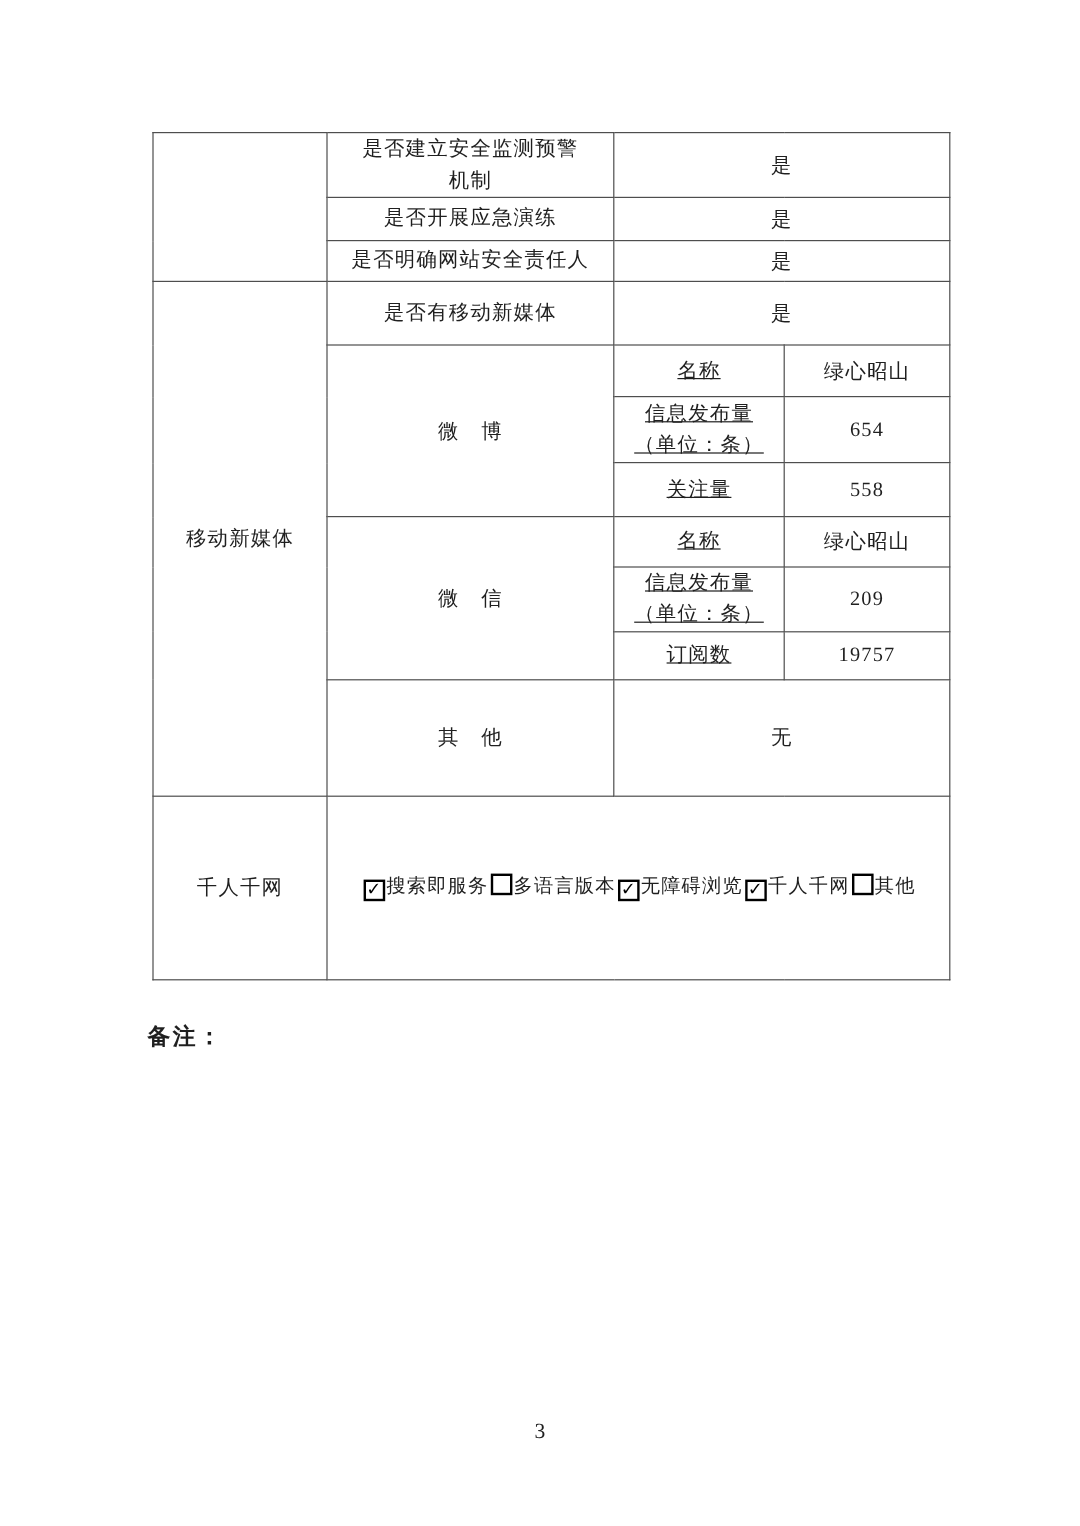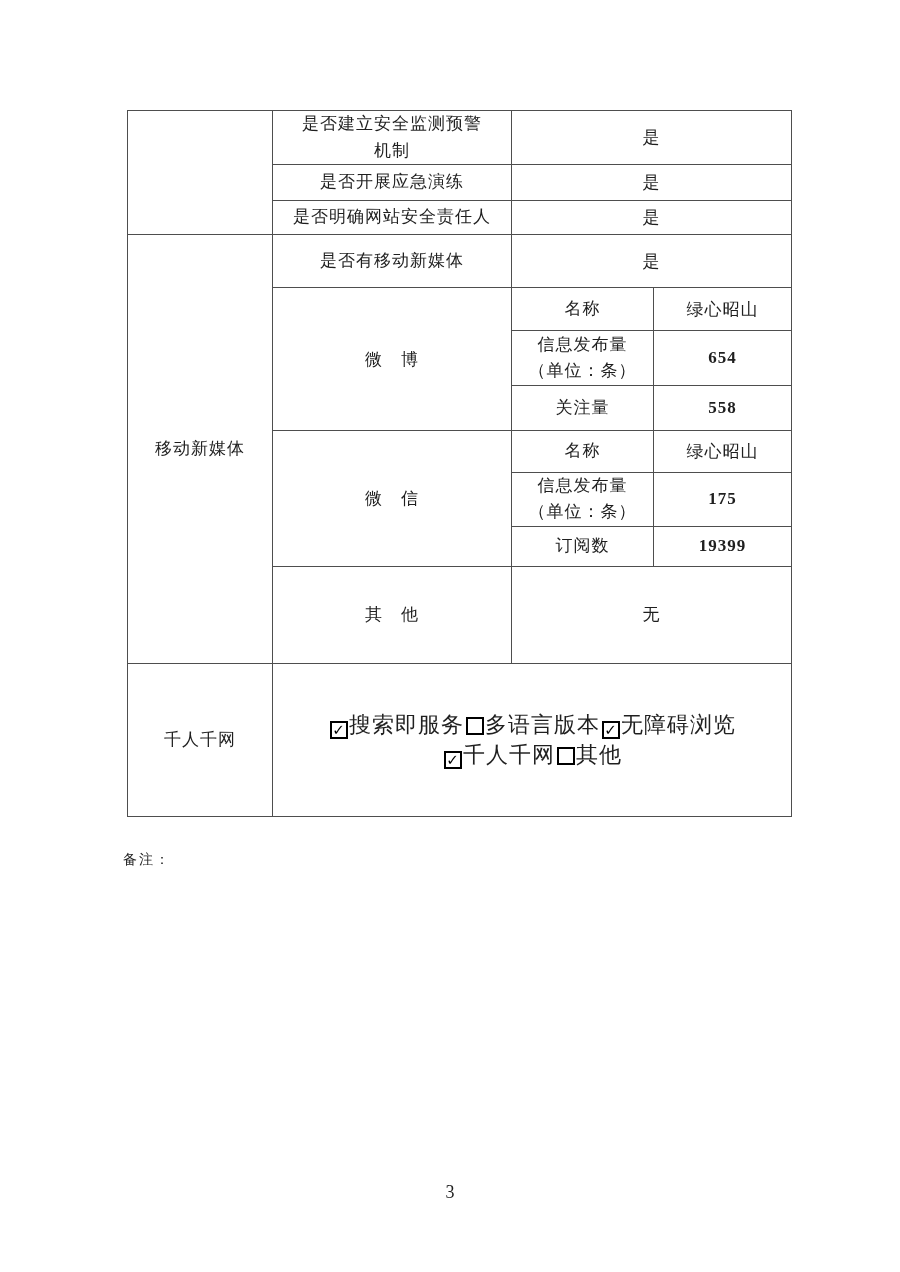--- a/index.html
+++ b/index.html
@@ -23,23 +23,23 @@
   table.report td {
     border: 1px solid #4e4e4e;
     vertical-align: middle;
     text-align: center;
     font-size: 17px;
     letter-spacing: 1px;
     padding: 0 4px;
     box-sizing: border-box;
   }
   td.q, td.sublabel { white-space: pre-line; line-height: 1.55; }
-  td.sublabel { letter-spacing: 2px; }
+  td.sublabel { letter-spacing: 2px; text-decoration: underline; }
   td.section-label { letter-spacing: 2px; }
-  td.num { letter-spacing: 0.5px; font-weight: bold; }
+  td.num { letter-spacing: 0.5px; }
 
   td.innovation-cell {
     text-align: left;
     padding-left: 33px;
   }
   .opt { white-space: nowrap; }
   .cb {
     display: inline-flex;
     width: 14px; height: 14px;
     border: 2px solid #000;
@@ -47,27 +47,27 @@
     justify-content: center;
     vertical-align: -3px;
     margin: 0 1px 0 2px;
     font-family: "DejaVu Sans", sans-serif;
     font-weight: bold;
     font-size: 15px;
     line-height: 1;
     color: #000;
     overflow: visible;
   }
-  .opt-label { font-size: 22px; letter-spacing: 1px; }
+  .opt-label { font-size: 16px; letter-spacing: 1px; }
 
   .notes {
     position: absolute;
     left: 123px; top: 851px;
-    font-size: 14px;
-    font-weight: normal;
+    font-size: 19px;
+    font-weight: bold;
     letter-spacing: 2px;
   }
   .page-number {
     position: absolute;
     left: 0; right: 0;
     top: 1182px;
     text-align: center;
     font-size: 18px;
   }
 </style>
@@ -122,25 +122,25 @@
     </tr>
 
     <tr style="height:42px">
       <td rowspan="3">微　信</td>
       <td class="sublabel">名称</td>
       <td>绿心昭山</td>
     </tr>
     <tr style="height:52px">
       <td class="sublabel">信息发布量
 （单位：条）</td>
-      <td class="num">175</td>
+      <td class="num">209</td>
     </tr>
     <tr style="height:40px">
       <td class="sublabel">订阅数</td>
-      <td class="num">19399</td>
+      <td class="num">19757</td>
     </tr>
 
     <tr style="height:97px">
       <td>其　他</td>
       <td colspan="2">无</td>
     </tr>
 
     <tr style="height:153px">
       <td class="section-label">千人千网</td>
       <td colspan="3" class="innovation-cell">

